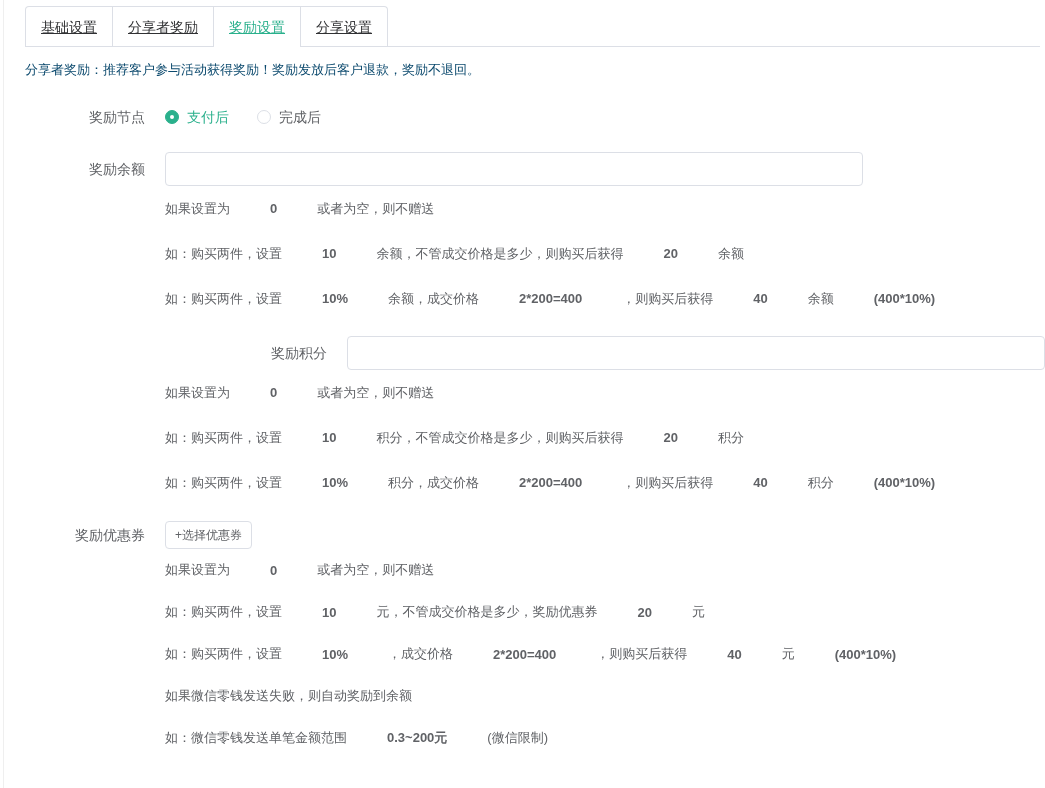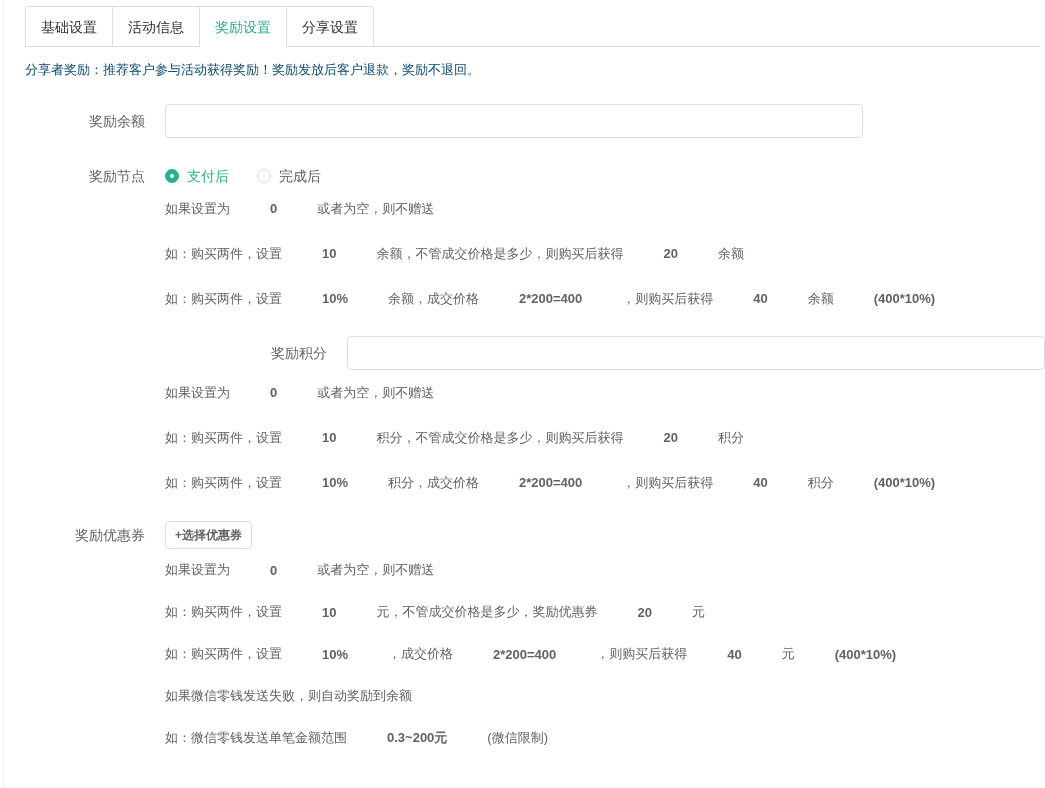--- a/index.html
+++ b/index.html
@@ -11,21 +11,21 @@
   }
   .page { position: relative; width: 1045px; height: 788px; background: #fff; overflow: hidden; }
   .page::before { content:""; position:absolute; left:3px; top:0; bottom:0; width:1px; background:#efefef; }
 
   
   .tabbar { position: relative; display: flex; align-items: flex-start; height: 41px; margin: 6px 5px 0 25px; }
   .tabbar::after { content:""; position:absolute; left:0; right:0; top:40px; height:1px; background:#dcdfe6; }
   .tab {
     position: relative; height: 40px; line-height: 40px; padding: 0 15px;
     font-size: 14px; color: #303133; background: #fff; cursor: pointer;
-    border-top: 1px solid #dcdfe6; border-right: 1px solid #dcdfe6; white-space: nowrap;
+    border-top: 1px solid #dcdfe6; border-right: 1px solid #dcdfe6; white-space: nowrap; text-decoration: underline;
   }
   .tab:first-child { border-left: 1px solid #dcdfe6; border-top-left-radius: 4px; }
   .tab:last-child { border-top-right-radius: 4px; }
   .tab.active { height: 41px; z-index: 1; color: var(--accent); }
 
   
   .desc { margin: 14px 0 16px 25px; height: 18px; line-height: 18px; font-size: 13px; color: #0c4a6e; }
 
   
   .row { display: flex; }
@@ -65,57 +65,57 @@
     content:""; position:absolute; left:50%; top:50%; width:4px; height:4px;
     border-radius:50%; background:#fff; transform: translate(-50%,-50%);
   }
   .rlabel { margin-left: 8px; font-size: 14px; color: #606266; }
   .rlabel.checked { color: var(--accent); }
 
   
   .coupon-btn {
     height: 28px; padding: 0 9px; background: #fff; border: 1px solid #dcdfe6;
     border-radius: 4px; font-size: 12px; color: #606266; cursor: pointer;
-    font-family: inherit; line-height: 26px; font-weight: bold;
+    font-family: inherit; line-height: 26px;
   }
 </style>
 </head>
 <body>
 
 <div class="page">
 
   <div class="tabbar">
     <div class="tab">基础设置</div>
-    <div class="tab">活动信息</div>
+    <div class="tab">分享者奖励</div>
     <div class="tab active">奖励设置</div>
     <div class="tab">分享设置</div>
   </div>
 
   <p class="desc">分享者奖励：推荐客户参与活动获得奖励！奖励发放后客户退款，奖励不退回。</p>
-
-  <div class="row row-input row-balance">
-    <div class="label">奖励余额</div>
-    <div class="content">
-      <input class="text-input" type="text" value="" style="">
-    </div>
-  </div>
 
   <div class="row row-node">
     <div class="label">奖励节点</div>
     <div class="content radios">
       <span class="radio">
         <span class="rdot checked"></span>
         <span class="rlabel checked">支付后</span>
       </span>
       <span class="radio">
         <span class="rdot"></span>
         <span class="rlabel">完成后</span>
       </span>
     </div>
   </div>
+
+  <div class="row row-input row-balance">
+    <div class="label">奖励余额</div>
+    <div class="content">
+      <input class="text-input" type="text" value="" style="">
+    </div>
+  </div>
   <div class="helps">
     <p>
         <span>如果设置为</span>
         <span class="b">0</span>
         <span>或者为空，则不赠送</span>
       </p>
     <p>
         <span>如：购买两件，设置</span>
         <span class="b">10</span>
         <span>余额，不管成交价格是多少，则购买后获得</span>

